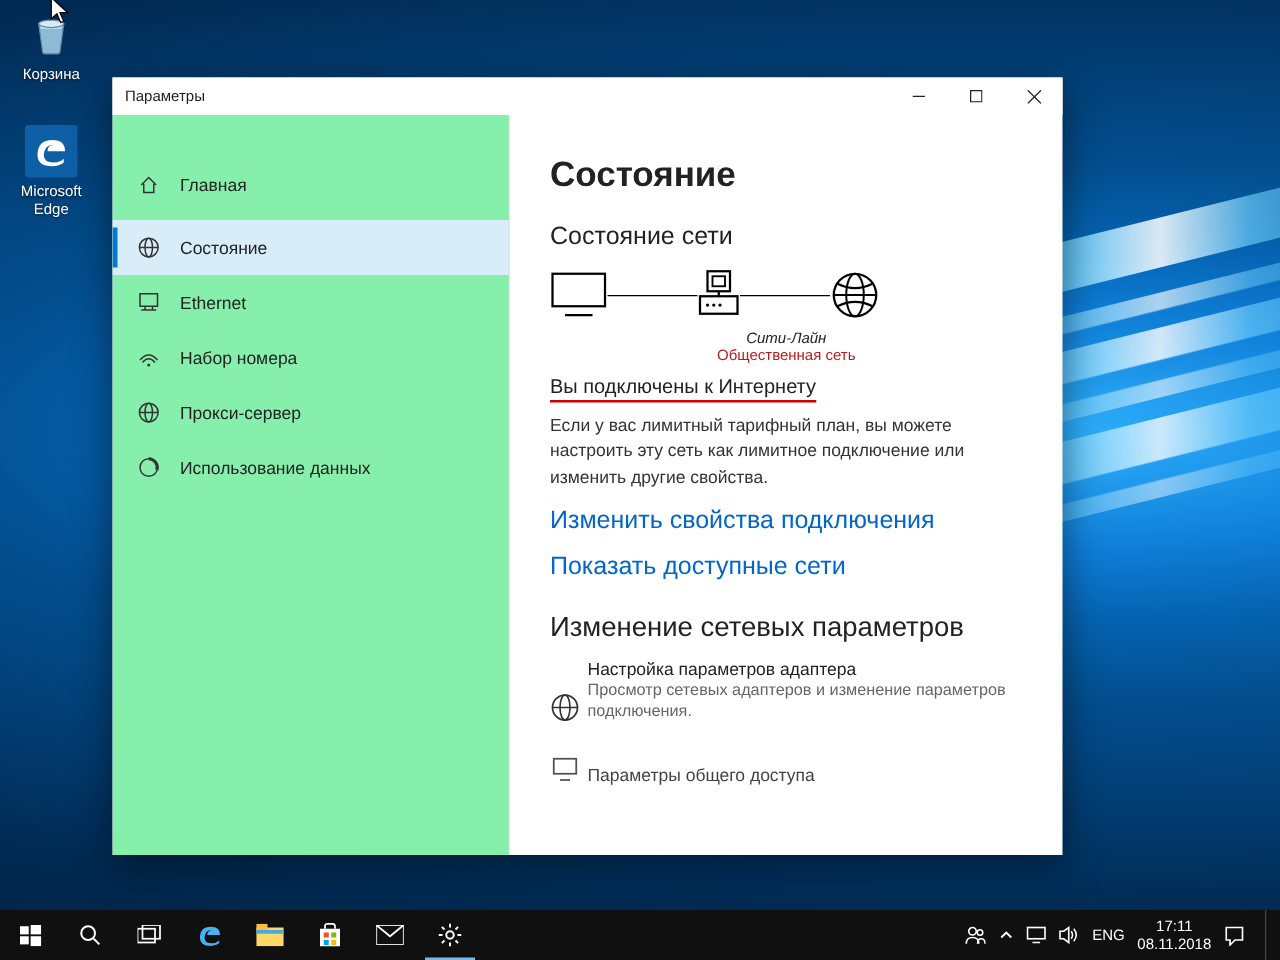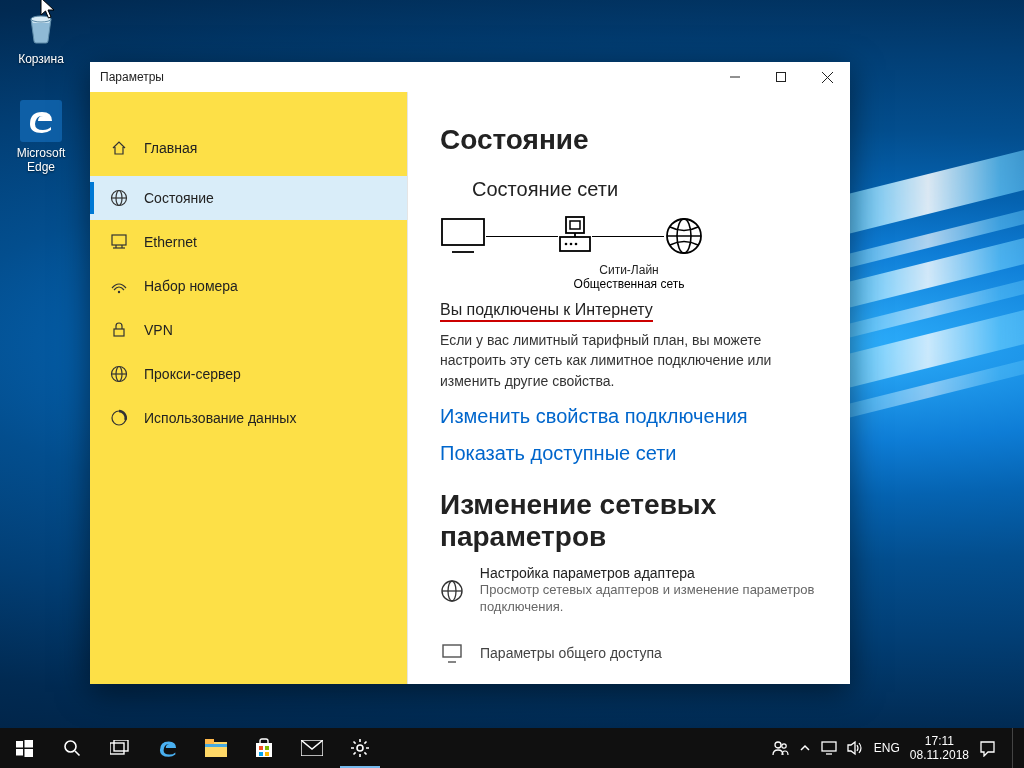--- a/index.html
+++ b/index.html
@@ -50,21 +50,21 @@
   .titlebar {
     height: 30px; display: flex; align-items: center; padding-left: 10px;
     font-size: 12px; color: #222; background: #ffffff;
   }
   .titlebar .spacer { flex: 1; }
   .win-btn { width: 46px; height: 30px; display:flex; align-items:center; justify-content:center; }
 
   .content { flex:1; display:flex; overflow:hidden; }
 
   
-  .sidebar { width: 318px; background:#fde047; padding-top: 34px; border-right:1px solid #e5e5e5; }
+  .sidebar { width: 318px; background:#86efac; padding-top: 34px; border-right:1px solid #e5e5e5; }
   .sb-row, .home-row, .category {
     display:flex; align-items:center; gap:16px; height:44px;
     padding:0 20px; font-size:14px; color:#222; position:relative;
   }
   .home-row { margin-bottom: 6px; }
   .search-wrap { padding: 0 20px 6px; }
   .search {
     width:100%; height:34px; border:1px solid #999; background:#fff;
     padding:0 34px 0 10px; font-size:13px; color:#666; position:relative;
   }
@@ -73,35 +73,35 @@
   .category { font-weight:600; font-size:14px; height:40px; margin-top:14px; margin-bottom:6px; }
   .sb-row.active { background:#d9edf9; }
   .sb-row.active::before {
     content:""; position:absolute; left:0; top:6px; bottom:6px; width:4px; background:#0078d4;
   }
   .sb-ico { width:18px; display:inline-flex; align-items:center; justify-content:center; color:#333; }
 
   
   .main { flex:1; padding: 32px 32px 0 32px; overflow:hidden; color:#222; }
   .h1 { font-size:28px; font-weight:600; margin-bottom: 22px; }
-  .h2 { font-size:20px; font-weight:400; margin-bottom: 14px; margin-left: 32px; }
-  .h3 { font-size:28px; font-weight:700; margin: 24px 0 12px; }
+  .h2 { font-size:20px; font-weight:400; margin-bottom: 14px; }
+  .h3 { font-size:22px; font-weight:400; margin: 24px 0 12px; }
 
   .diagram { display:flex; align-items:center; gap:0; margin: 10px 0 4px; }
   .diag-line { width:72px; height:1px; background:#000; }
-  .diag-cap { text-align:center; font-size:12px; margin-top:6px; }
-  .diag-cap2 { text-align:center; font-size:12px; color:#000000; margin-bottom:10px; }
+  .diag-cap { text-align:center; font-size:12px; margin-top:6px;font-style:italic; }
+  .diag-cap2 { text-align:center; font-size:12px; color:#b91c1c; margin-bottom:10px; }
   .diag-wrap { text-align:center; width: 100%; }
 
   .subhead { font-size:16px; font-weight:400; margin-top:0; }
   .underline { display:inline-block; border-bottom:2px solid #cc0000; padding-bottom:1px; }
   .para { font-size:14px; color:#333; line-height:1.45; margin-top:8px; max-width:380px; }
   .link { color:#0066cc; font-size:20px; margin-top:14px; display:block; cursor:pointer; }
 
-  .setting-row { display:flex; align-items:center; gap:14px; margin-top:10px; }
+  .setting-row { display:flex; align-items:flex-end; gap:4px; margin-top:10px; }
   .setting-row .txt .t1 { font-size:14px; }
   .setting-row .txt .t2 { font-size:13px; color:#666; max-width:340px; line-height:1.35; }
   .setting-row .sico { width:26px; padding-top:2px; }
 
   
   .taskbar {
     position:absolute; left:0; bottom:0; width:100%; height:40px;
     background:#101010; display:flex; align-items:center; color:#fff;
   }
   .tb-btn { width:48px; height:40px; display:flex; align-items:center; justify-content:center; position:relative; }
@@ -216,29 +216,20 @@
         <span class="sb-ico">
           <svg width="18" height="18" viewBox="0 0 18 18">
               <path d="M2 11 Q9 3 16 11" fill="none" stroke="#333" stroke-width="1.2"></path>
               <path d="M4 13 Q9 7 14 13" fill="none" stroke="#333" stroke-width="1.2"></path>
               <circle cx="9" cy="15" r="1.2" fill="#333"></circle>
             </svg>
         </span>
         <span>Набор номера</span>
       </div>
 
-      <div class="sb-row">
-        <span class="sb-ico">
-          <svg width="18" height="18" viewBox="0 0 18 18">
-              <rect x="4" y="8" width="10" height="7" fill="none" stroke="#333" stroke-width="1.2"></rect>
-              <path d="M6 8 V5 Q6 2 9 2 Q12 2 12 5 V8" fill="none" stroke="#333" stroke-width="1.2"></path>
-            </svg>
-        </span>
-        <span>VPN</span>
-      </div>
 
       <div class="sb-row">
         <span class="sb-ico">
           <svg width="18" height="18" viewBox="0 0 18 18">
               <circle cx="9" cy="9" r="7.5" fill="none" stroke="#333" stroke-width="1.2"></circle>
               <ellipse cx="9" cy="9" rx="3" ry="7.5" fill="none" stroke="#333" stroke-width="1.2"></ellipse>
               <line x1="1.5" y1="9" x2="16.5" y2="9" stroke="#333" stroke-width="1.2"></line>
             </svg>
         </span>
         <span>Прокси-сервер</span>

